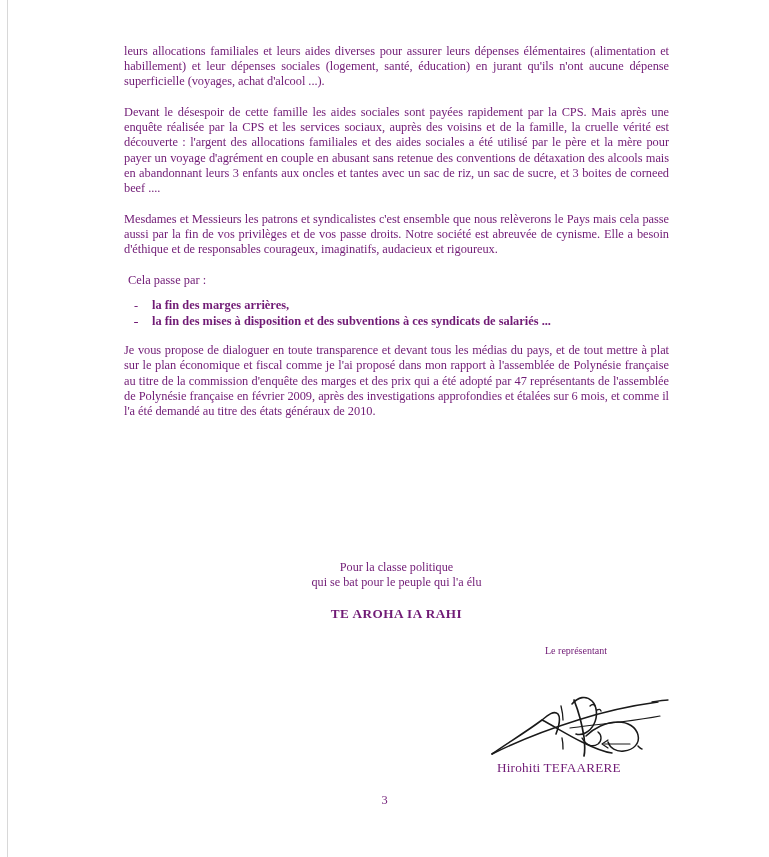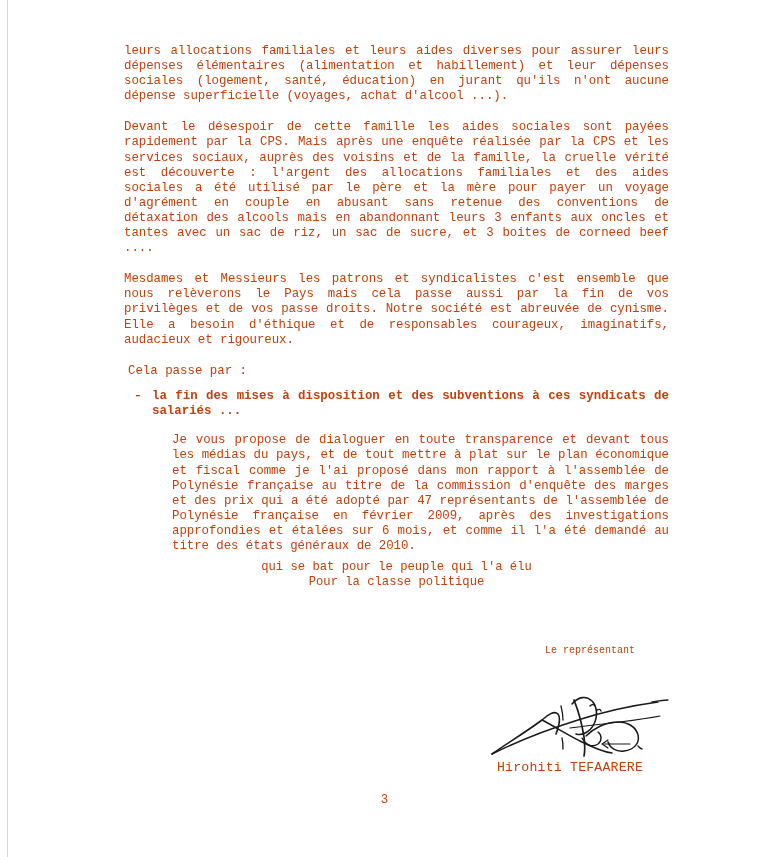--- a/index.html
+++ b/index.html
@@ -6,22 +6,22 @@
     margin: 0;
     padding: 0;
     background: #ffffff;
   }
   #page {
     position: relative;
     width: 703px;
     height: 857px;
     background: #ffffff;
     overflow: hidden;
-    font-family: Liberation Mono, monospace;
-    color: #c2410c;
+    font-family: Liberation Serif, serif;
+    color: #701a75;
   }
   
   .scan-edge-left {
     position: absolute;
     left: 7px;
     top: 0;
     width: 1px;
     height: 857px;
     background: #d8d8d8;
   }
@@ -49,21 +49,21 @@
     width: 545px;
   }
 
   p.para {
     margin: 0 0 16px 0;
     font-size: 12.4px;
     line-height: 15.1px;
     text-align: justify;
     letter-spacing: -0.05px;
   }
-  p.para:last-child { margin-bottom: 0; margin-left: 48px; }
+  p.para:last-child { margin-bottom: 0; }
 
   .lead-in {
     margin: 2px 0 10px 0;
     padding-left: 4px;
     font-size: 12.4px;
     line-height: 15.1px;
   }
 
   ul.bullets {
     list-style: none;
@@ -158,41 +158,43 @@
 
     <p class="para">Devant le désespoir de cette famille les aides sociales sont payées rapidement par la CPS. Mais après une enquête réalisée par la CPS et les services sociaux, auprès des voisins et de la famille, la cruelle vérité est découverte : l'argent des allocations familiales et des aides sociales a été utilisé par le père et la mère pour payer un voyage d'agrément en couple en abusant sans retenue des conventions de détaxation des alcools mais en abandonnant leurs 3 enfants aux oncles et tantes avec un sac de riz, un sac de sucre, et 3 boites de corneed beef ....</p>
 
     <p class="para">Mesdames et Messieurs les patrons et syndicalistes c'est ensemble que nous relèverons le Pays mais cela passe aussi par la fin de vos privilèges et de vos passe droits. Notre société est abreuvée de cynisme. Elle a besoin d'éthique et de responsables courageux, imaginatifs, audacieux et rigoureux.</p>
 
     <div class="lead-in">Cela passe par :</div>
 
     <ul class="bullets">
       <li>
         <span class="dash">-</span>
+        <span>la fin des marges arrières,</span>
       </li>
       <li>
         <span class="dash">-</span>
       </li>
       <li>
         <span class="dash">-</span>
       </li>
       <li>
         <span class="dash">-</span>
         <span>la fin des mises à disposition et des subventions à ces syndicats de salariés ...</span>
       </li>
     </ul>
 
 
     <p class="para">Je vous propose de dialoguer en toute transparence et devant tous les médias du pays,  et de tout mettre à plat sur le plan économique et fiscal comme je l'ai proposé dans mon rapport à l'assemblée de Polynésie française au titre de la commission d'enquête des marges et des prix qui a été adopté par 47 représentants de l'assemblée de Polynésie française en février 2009, après des investigations approfondies et étalées sur 6 mois, et comme il l'a été demandé au titre des états généraux de 2010.</p>
 
   </div>
 
   <div class="closing">
+    <div class="line">Pour la classe politique</div>
     <div class="line">qui se bat pour le peuple qui l'a élu</div>
-    <div class="line">Pour la classe politique</div>
+    <div class="motto">TE AROHA IA RAHI</div>
   </div>
 
   <div class="rep-label">Le représentant</div>
 
   <div class="signature-wrap">
     <svg width="200" height="70" viewBox="0 0 200 70" fill="none" xmlns="http://www.w3.org/2000/svg">
       <g stroke="#1a1a1a" fill="none" stroke-linecap="round" stroke-linejoin="round">
         <path d="M6 62 C20 52, 40 40, 56 28 C62 23, 68 18, 72 22 C75 26, 73 34, 70 42" stroke-width="1.6"></path>
         <path d="M6 62 C30 50, 60 38, 92 28 C120 19, 150 13, 172 10" stroke-width="1.4"></path>
         <path d="M56 28 C66 33, 80 42, 96 50 C108 56, 118 60, 126 61" stroke-width="1.5"></path>

